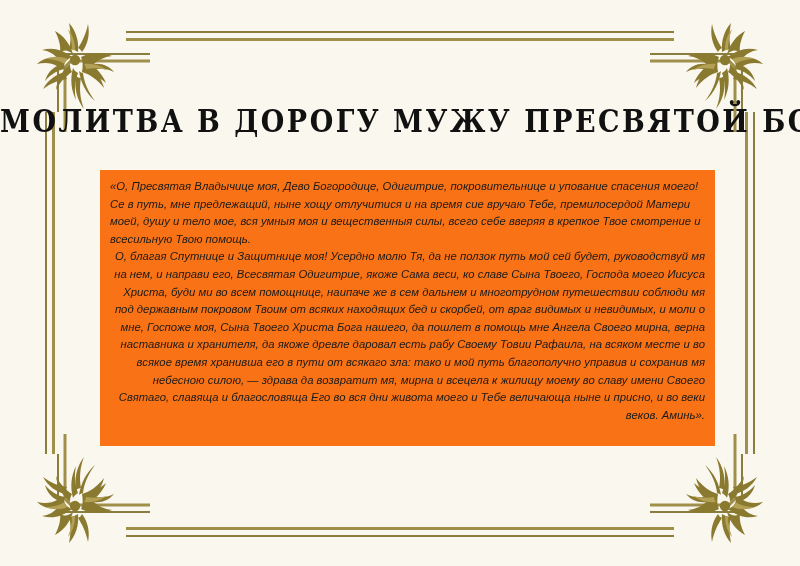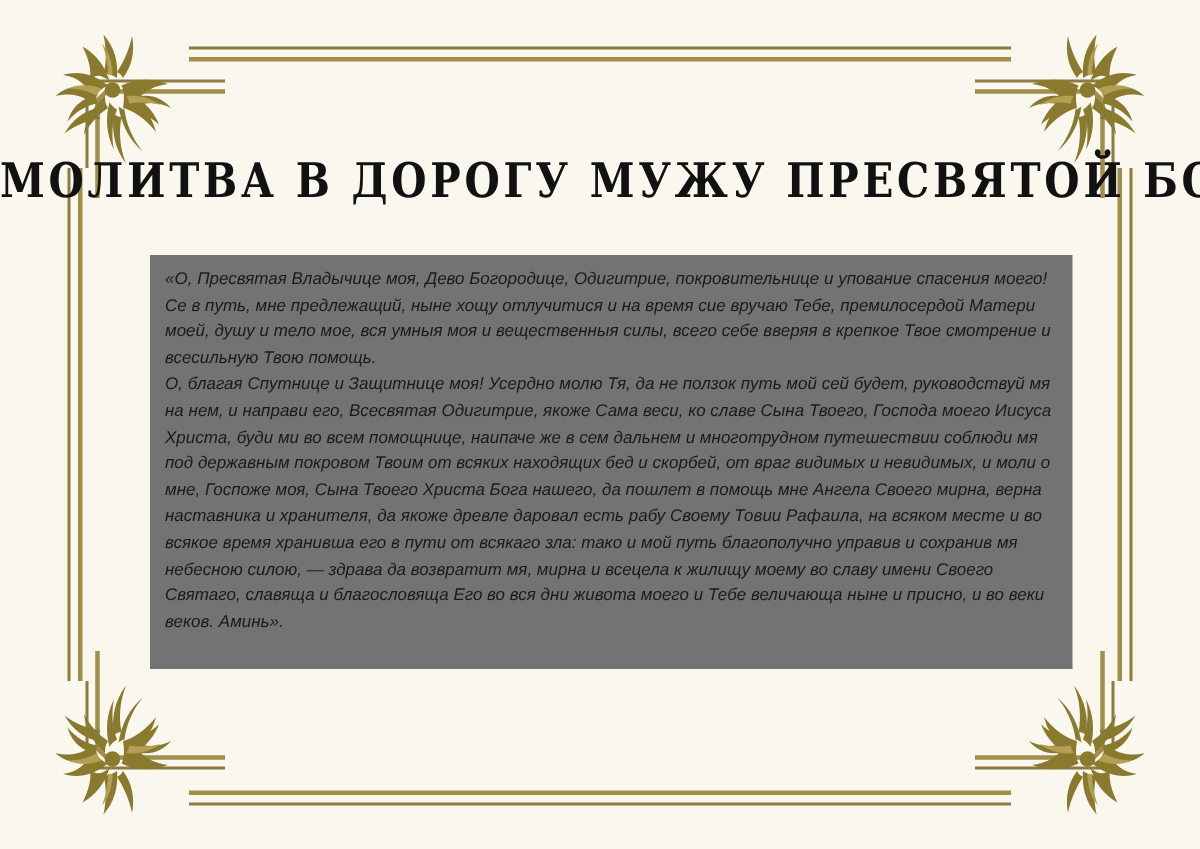--- a/index.html
+++ b/index.html
@@ -82,36 +82,36 @@
     white-space: nowrap;
   }
 
   
   .text-panel {
     position: absolute;
     left: 100px;
     top: 170px;
     width: 615px;
     height: 276px;
-    background: #737373;
+    background: #f97316;
     box-sizing: border-box;
     padding: 8px 10px 6px 10px;
     overflow: hidden;
   }
   .prayer-para {
     margin: 0;
     color: #1a1a1a;
     font-family: "Liberation Sans", sans-serif;
     font-style: italic;
     font-size: 11.3px;
     line-height: 17.6px;
     text-align: left;
     letter-spacing: 0.02px;
   }
-  .prayer-para + .prayer-para { margin-top: 0; }
+  .prayer-para + .prayer-para { margin-top: 0; text-align: right; }
 </style>
 </head>
 <body>
 
 <div class="page">
 
   <div class="frame-outer"></div>
   <div class="frame-inner"></div>
 
   <div class="orn-mask" style="left:22px;  top:20px;  width:104px; height:92px;"></div>

